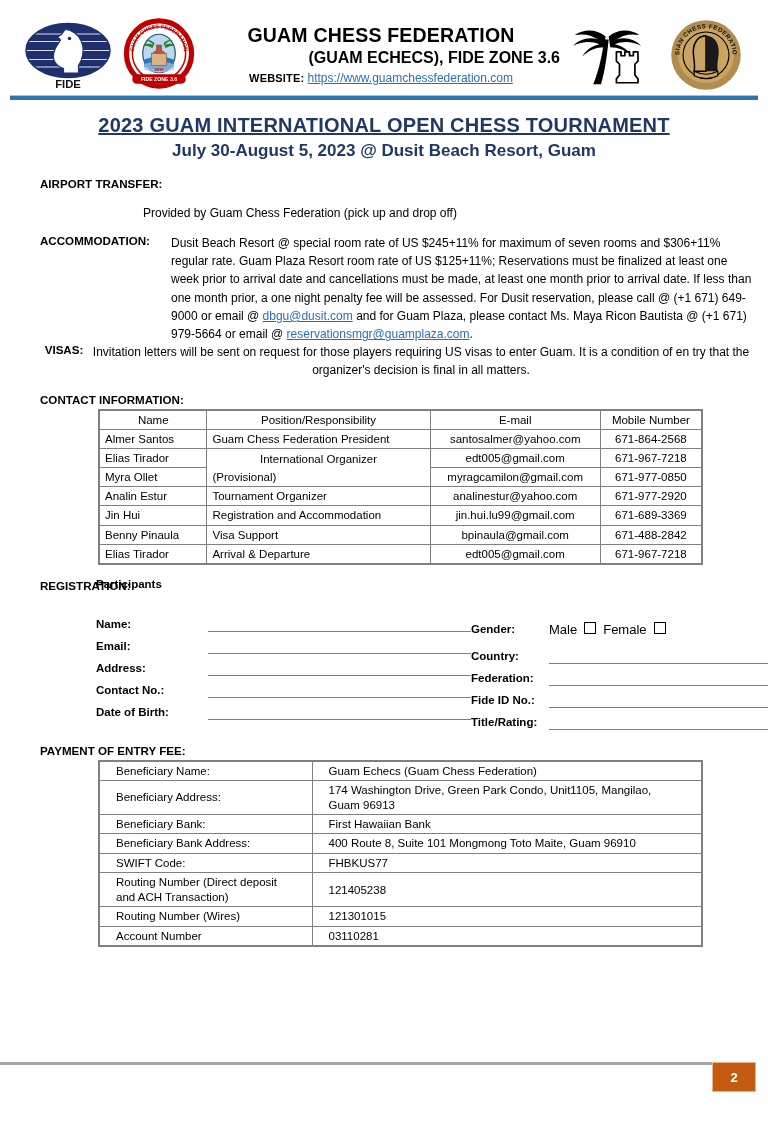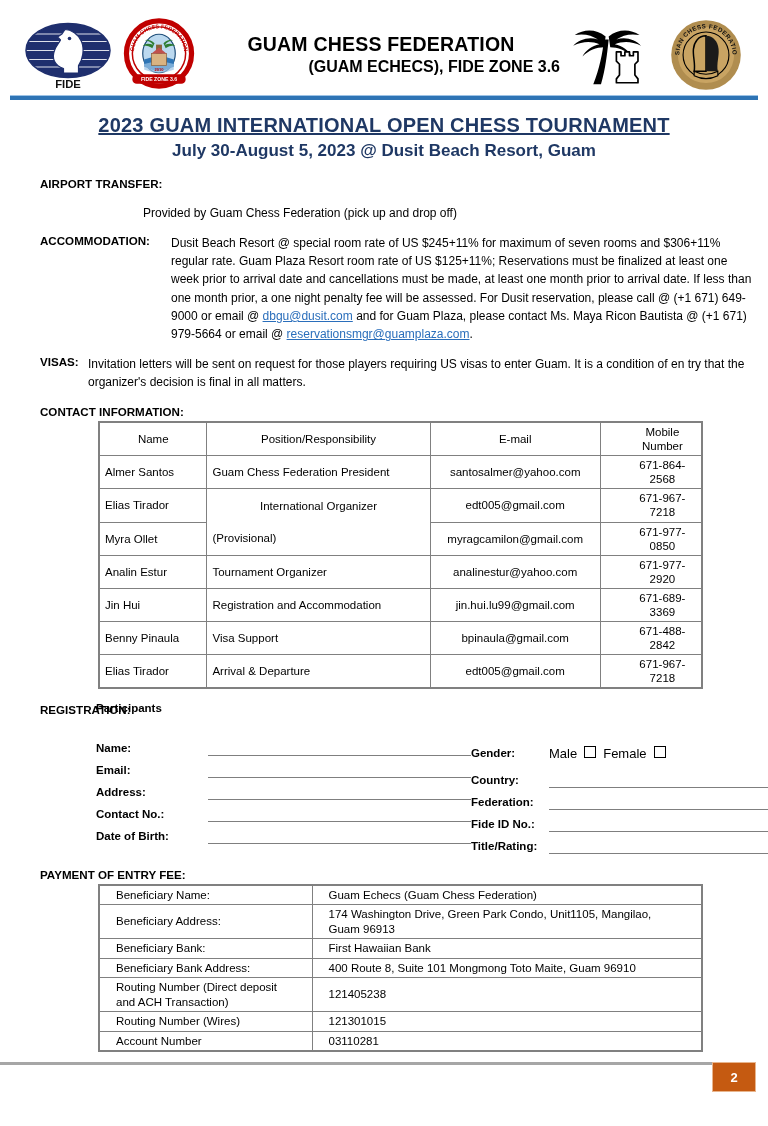--- a/index.html
+++ b/index.html
@@ -83,21 +83,21 @@
   .content { padding: 0 14px 0 40px; margin-top: 16px; }
 
   .airport-wrap { margin-bottom: 14px; }
   .airport-label { font-weight: bold; font-size: 11.6px; }
   .airport-text { font-size: 12px; margin-top: 16px; padding-left: 103px; }
 
   .accom-row { display: flex; }
   .accom-label { font-weight: bold; font-size: 11.6px; width: 131px; flex: none; }
   .accom-text { font-size: 12px; line-height: 1.52; width: 600px; }
 
-  .visas-row { display: flex; margin-top: 12px; }
+  .visas-row { display: flex; margin-top: 0; text-align: center; }
   .visas-label { font-weight: bold; font-size: 11.6px; width: 48px; flex: none; }
   .visas-text { font-size: 12px; line-height: 1.5; width: 730px; }
 
   a.inline-link { color: #2a6ebb; text-decoration: underline; }
 
   .block-label {
     font-weight: bold;
     font-size: 11.6px;
     margin-top: 14px;
     margin-bottom: 3px;
@@ -117,21 +117,21 @@
     font-size: 11.5px;
     padding: 2px 5px;
     font-weight: normal;
     vertical-align: middle;
     line-height: 1.22;
   }
   .contact-table thead td { text-align: center; }
   .contact-table .c-name  { width: 104px; }
   .contact-table .c-pos   { width: 215px; }
   .contact-table .c-mail  { width: 164px; text-align: center; }
-  .contact-table .c-phone { width: 98px; text-align: center; padding-left: 28px; }
+  .contact-table .c-phone { width: 98px; text-align: center; }
   .nb { border-bottom: none !important; text-align: center; }
   .nt { border-top: none !important; }
 
   
   .reg-grid {
     display: flex;
     margin-top: 4px;
     padding-left: 56px;
   }
   .reg-col-left { width: 375px; flex: none; }
@@ -255,20 +255,24 @@
       <path d="M88 66 A42 42 0 0 1 12 66" fill="none" id="gcf-bot-arc"></path>
       <rect x="14" y="76" width="72" height="13" rx="6" fill="#c00000"></rect>
       <text x="50" y="85.5" text-anchor="middle" font-family="Liberation Sans, sans-serif" font-size="7" font-weight="bold" fill="#ffffff">FIDE ZONE 3.6</text>
       <text x="50" y="72" text-anchor="middle" font-family="Liberation Sans, sans-serif" font-size="5.5" font-weight="bold" fill="#c00000">2010</text>
     </svg>
   </div>
 
   <div class="header-center">
     <div class="org-title">GUAM CHESS FEDERATION</div>
     <div class="org-sub">(GUAM ECHECS), FIDE ZONE 3.6</div>
+    <div class="org-web">
+      <span class="lbl">WEBSITE:</span>
+      <a href="#">https://www.guamchessfederation.com</a>
+    </div>
   </div>
 
   <div class="logo-group-right">
 
     <svg class="palm-logo" viewBox="0 0 110 96">
       <g fill="#000000">
         <path d="M48 24 C36 14 20 14 8 22 C20 20 30 22 38 28 C26 24 14 28 6 36 C18 30 30 30 40 34 C30 36 22 42 18 50 C26 42 36 38 46 38 Z"></path>
         <path d="M52 24 C64 14 80 14 92 22 C80 20 70 22 62 28 C74 24 86 28 94 36 C82 30 70 30 60 34 C70 36 78 42 82 50 C74 42 64 38 54 38 Z"></path>
         <path d="M46 28 C44 46 40 66 32 86 L42 86 C48 66 50 46 52 28 Z"></path>
       </g>
@@ -452,20 +456,24 @@
       </tr>
       <tr>
         <td class="p-key">Beneficiary Bank:</td>
         <td class="p-val">First Hawaiian Bank</td>
       </tr>
       <tr>
         <td class="p-key">Beneficiary Bank Address:</td>
         <td class="p-val">400 Route 8, Suite 101 Mongmong Toto Maite, Guam 96910</td>
       </tr>
       <tr>
+        <td class="p-key">SWIFT Code:</td>
+        <td class="p-val">FHBKUS77</td>
+      </tr>
+      <tr>
         <td class="p-key">Routing Number (Direct deposit and ACH Transaction)</td>
         <td class="p-val">121405238</td>
       </tr>
       <tr>
         <td class="p-key">Routing Number (Wires)</td>
         <td class="p-val">121301015</td>
       </tr>
       <tr>
         <td class="p-key">Account Number</td>
         <td class="p-val">03110281</td>

